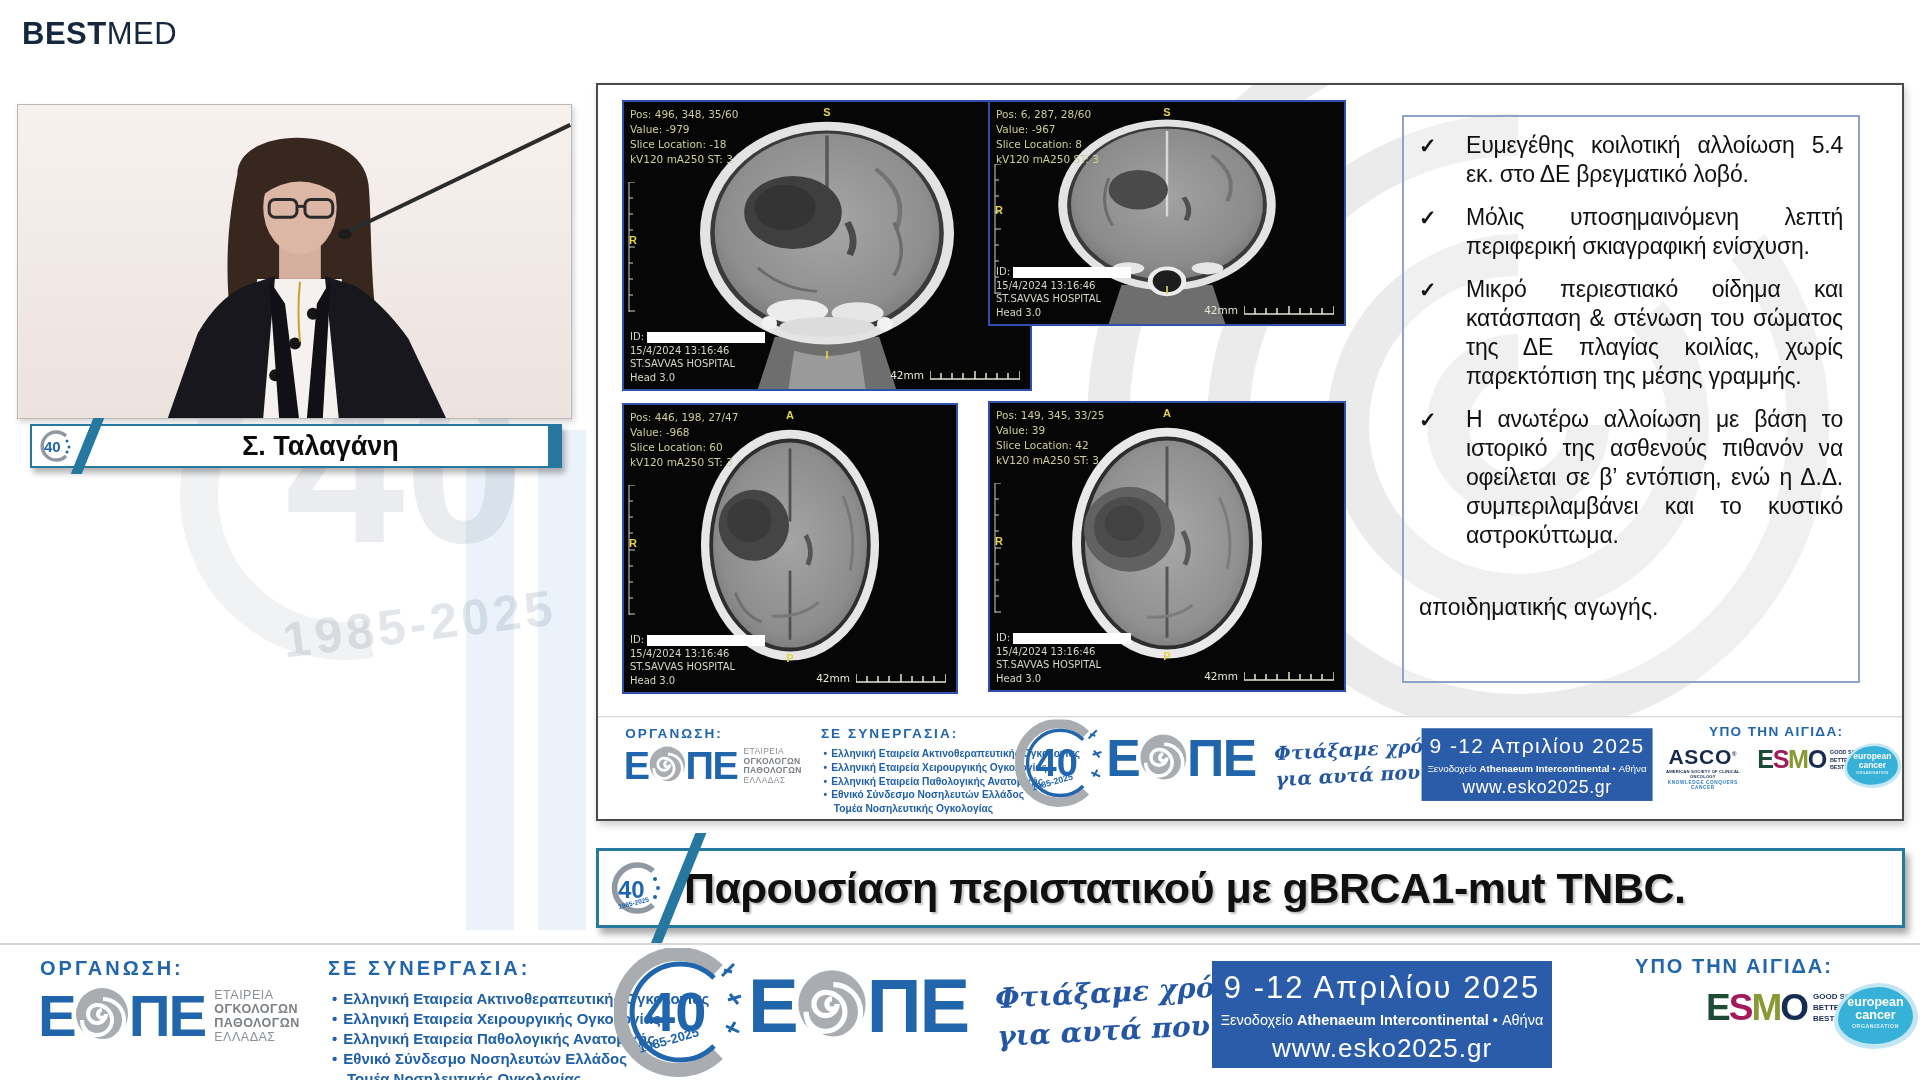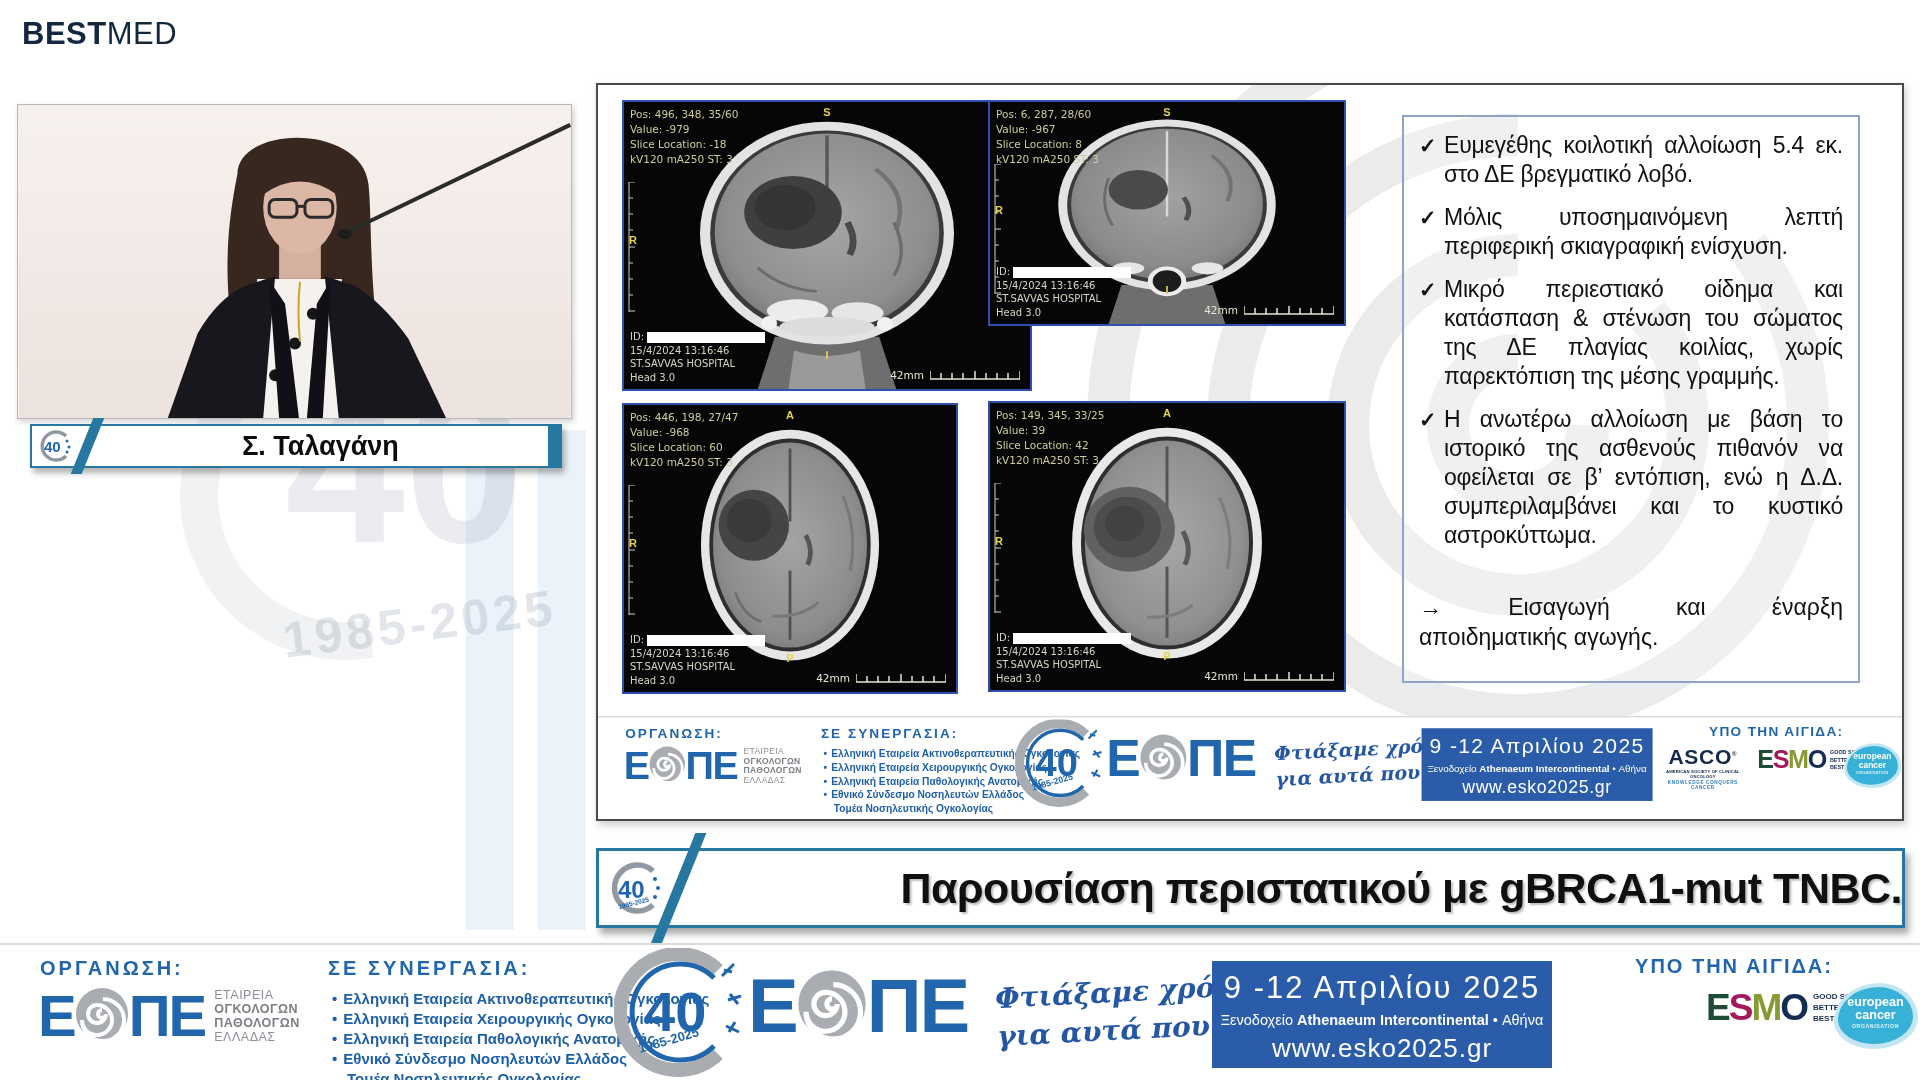--- a/index.html
+++ b/index.html
@@ -59,35 +59,35 @@
   .ct-id .redact{display:inline-block;width:118px;height:11px;background:#fff;vertical-align:middle;margin-left:3px;}
   .ct-scale{position:absolute;right:10px;bottom:8px;display:flex;align-items:center;gap:6px;z-index:2;
     color:#e6e6d0;font-size:10.5px;font-family:"DejaVu Sans",sans-serif;}
   .vruler{position:absolute;left:2px;top:28%;z-index:2;}
 
   
   .notes{position:absolute;left:804px;top:30px;width:458px;height:568px;border:2px solid #8fa3c8;
     background:rgba(255,255,255,0.25);z-index:1;padding:14px 15px;color:#111;}
   .bullet{display:flex;margin-bottom:14px;}
   .bullet .chk{flex:0 0 25px;font-size:21px;font-weight:700;line-height:29px;}
-  .bullet .btxt{flex:1;font-size:23px;line-height:29px;text-align:justify;letter-spacing:-0.2px;}
+  .bullet .btxt{flex:1;font-size:23px;line-height:29px;text-align:justify;letter-spacing:-0.2px;margin-left:22px;}
   .conclusion{margin-top:42px;font-size:23px;line-height:30px;}
   .conclusion .l1{text-align:justify;text-align-last:justify;}
 
   
   .slide-footer-mount{position:absolute;left:0px;top:631px;width:1306px;height:100px;overflow:hidden;z-index:1;background:#fff;}
   .slide-footer-scale{transform:scale(0.6795);transform-origin:0 0;width:1920px;height:137px;}
 
   
   .title-banner{position:absolute;left:596px;top:848px;width:1309px;height:80px;background:#fff;
     border:3px solid var(--teal);z-index:3;display:flex;align-items:center;
     box-shadow:4px 6px 7px rgba(0,0,0,0.35);}
   .title-banner .badge40{margin-left:6px;flex:0 0 auto;}
   .title-banner .slash{height:150%;}
-  .title-text{flex:1;text-align:right;font-size:43px;font-weight:700;color:#101010;
+  .title-text{flex:1;text-align:left;font-size:43px;font-weight:700;color:#101010;
     text-shadow:2px 2px 2px rgba(0,0,0,0.25);letter-spacing:-0.5px;}
 
   
   .page-footer-mount{position:absolute;left:0;top:943px;width:1920px;height:137px;z-index:3;}
   .footer-component{position:relative;width:1920px;height:137px;background:#fff;border-top:2px solid #d9d9d9;}
   .fc-label{position:absolute;font-size:20px;font-weight:800;color:var(--blue);letter-spacing:3px;}
   .fc-org-label{left:40px;top:12px;}
   .fc-collab-label{left:328px;top:12px;}
   .fc-ausp-label{left:1556px;top:10px;width:356px;text-align:center;letter-spacing:2px;}
 
@@ -515,21 +515,20 @@
       </div>
       <div class="bullet">
         <span class="chk">✓</span>
         <span class="btxt">Μικρό περιεστιακό οίδημα και κατάσπαση &amp; στένωση του σώματος της ΔΕ πλαγίας κοιλίας, χωρίς παρεκτόπιση της μέσης γραμμής.</span>
       </div>
       <div class="bullet">
         <span class="chk">✓</span>
         <span class="btxt">Η ανωτέρω αλλοίωση με βάση το ιστορικό της ασθενούς πιθανόν να οφείλεται σε β’ εντόπιση, ενώ η Δ.Δ. συμπεριλαμβάνει και το κυστικό αστροκύττωμα.</span>
       </div>
       <div class="conclusion">
-        <div class="l1">→ Εισαγωγή και έναρξη</div>
         <div class="l2">αποιδηματικής αγωγής.</div>
       </div>
     </div>
 
     <div class="slide-footer-mount">
       <div class="slide-footer-scale" id="slide-footer-scale">
           <div class="footer-component">
 
       <div class="fc-label fc-org-label">ΟΡΓΑΝΩΣΗ:</div>
 

